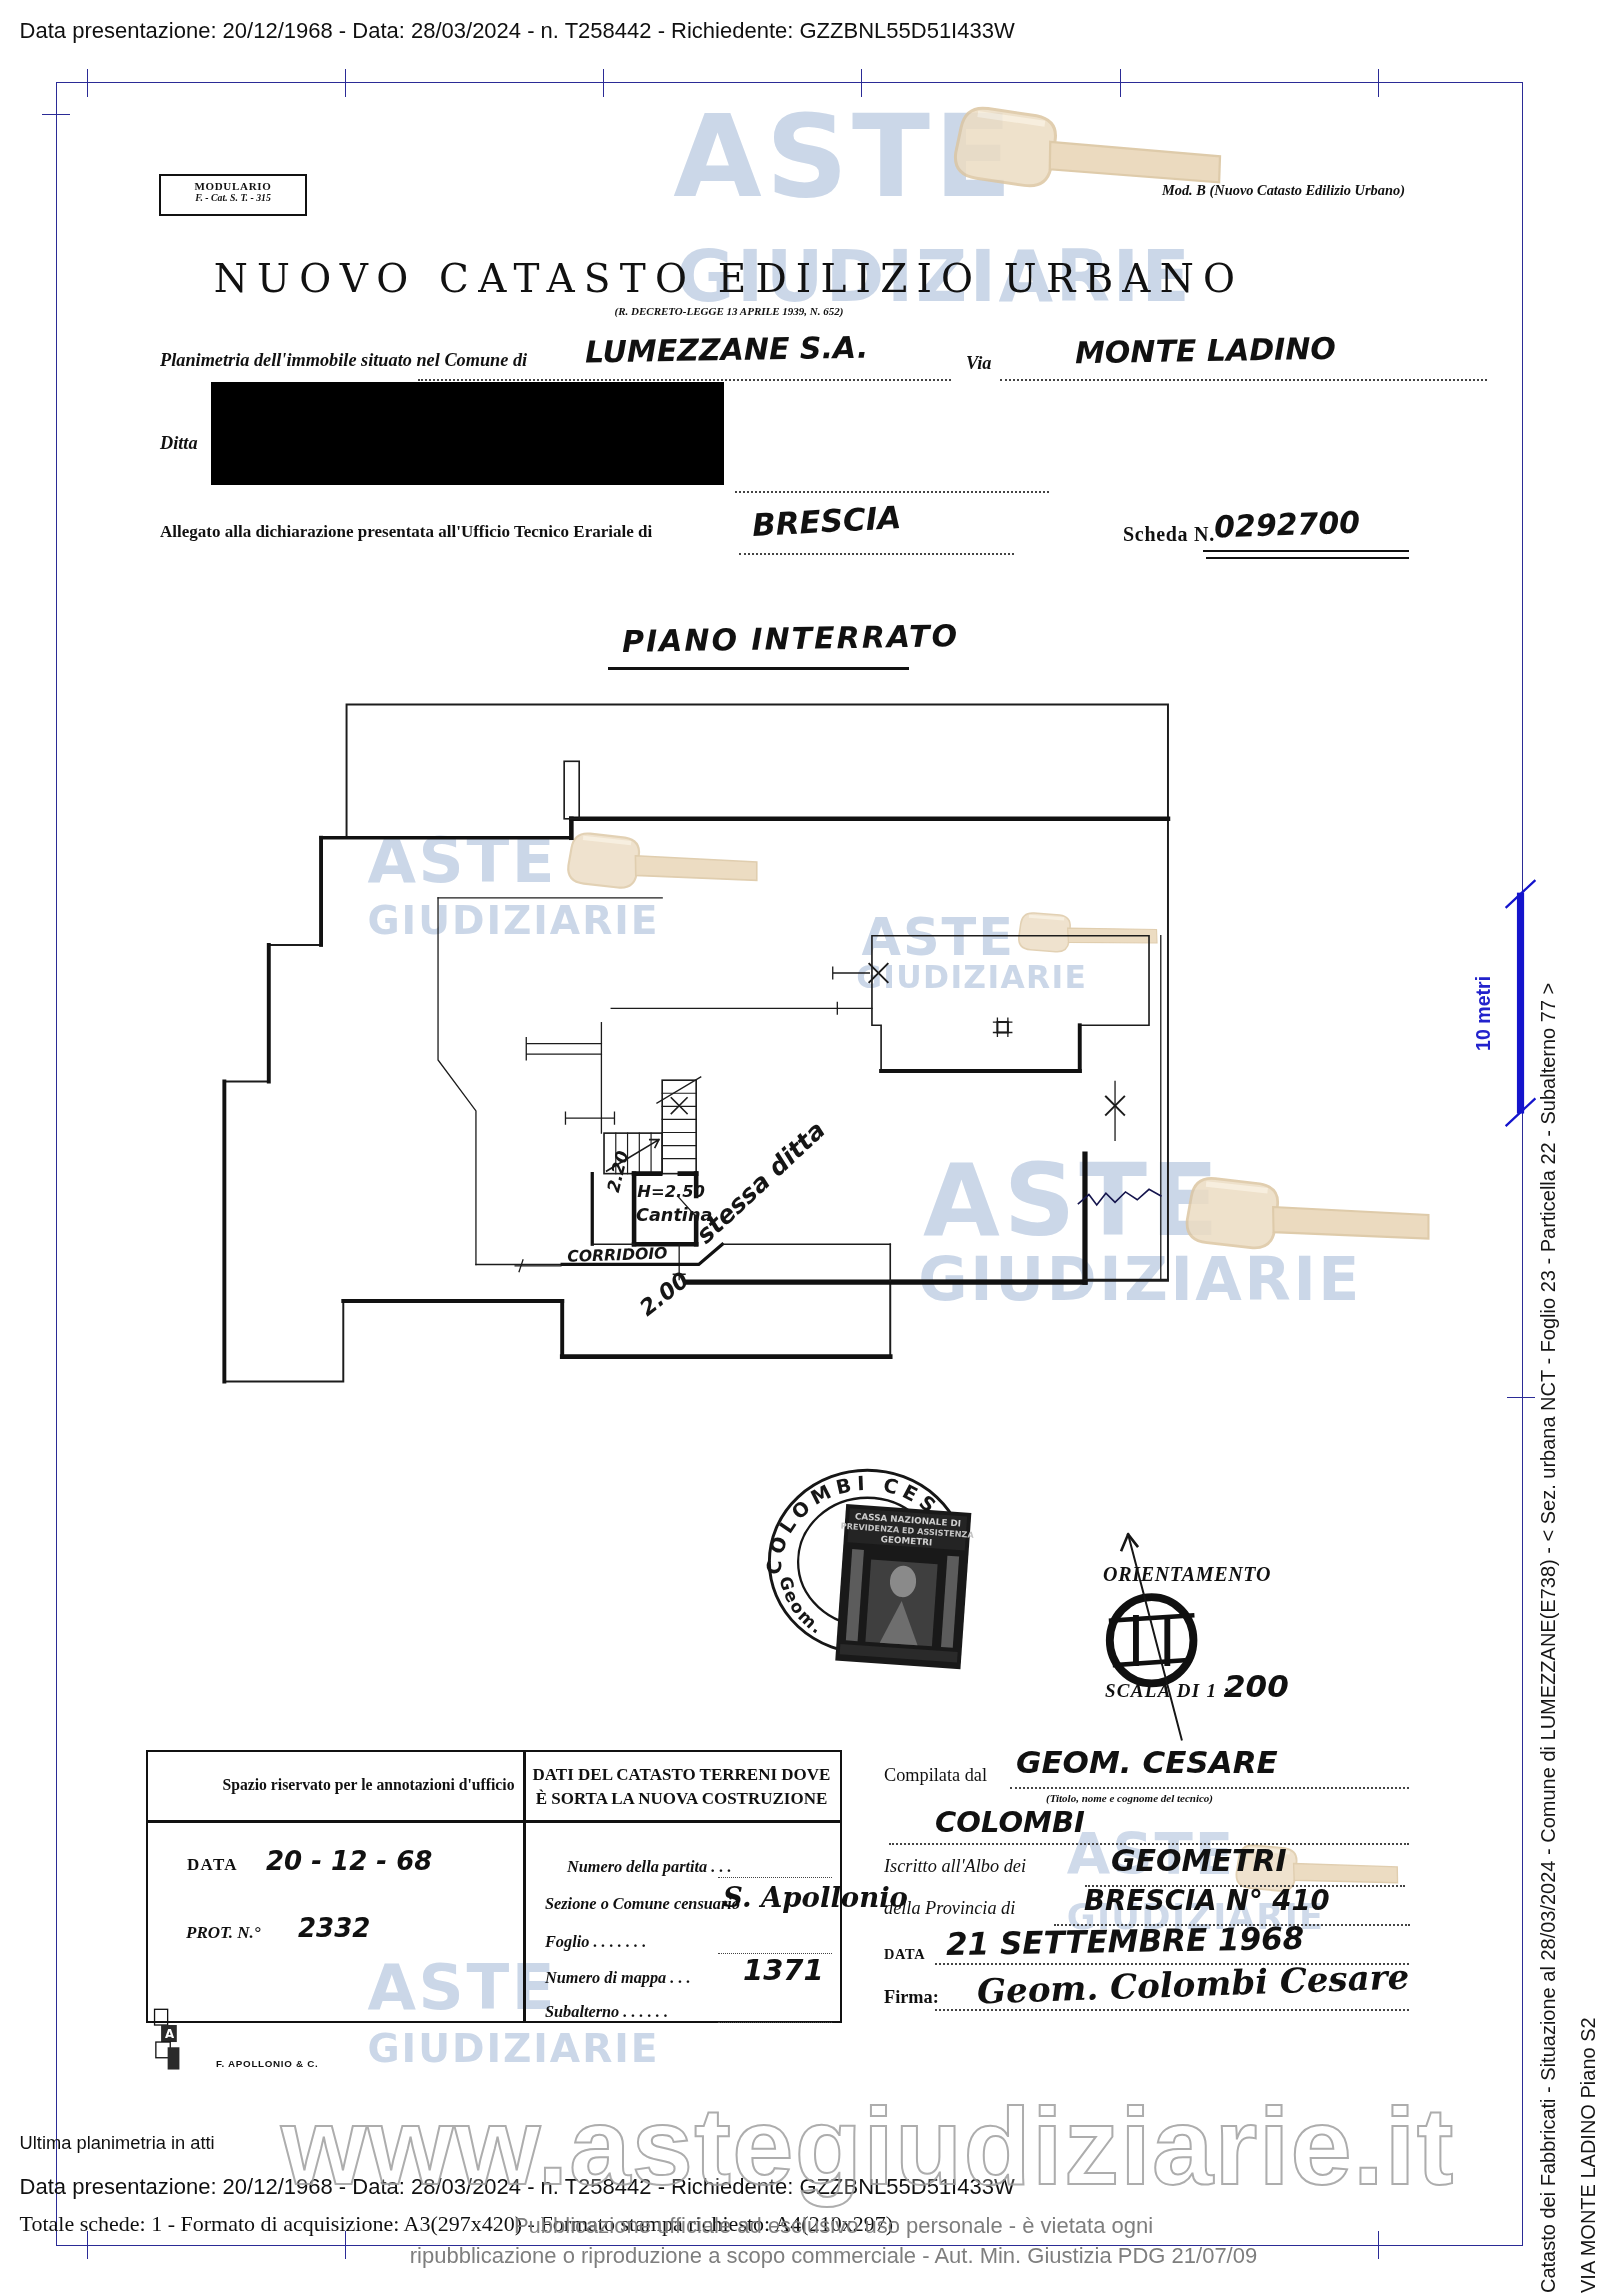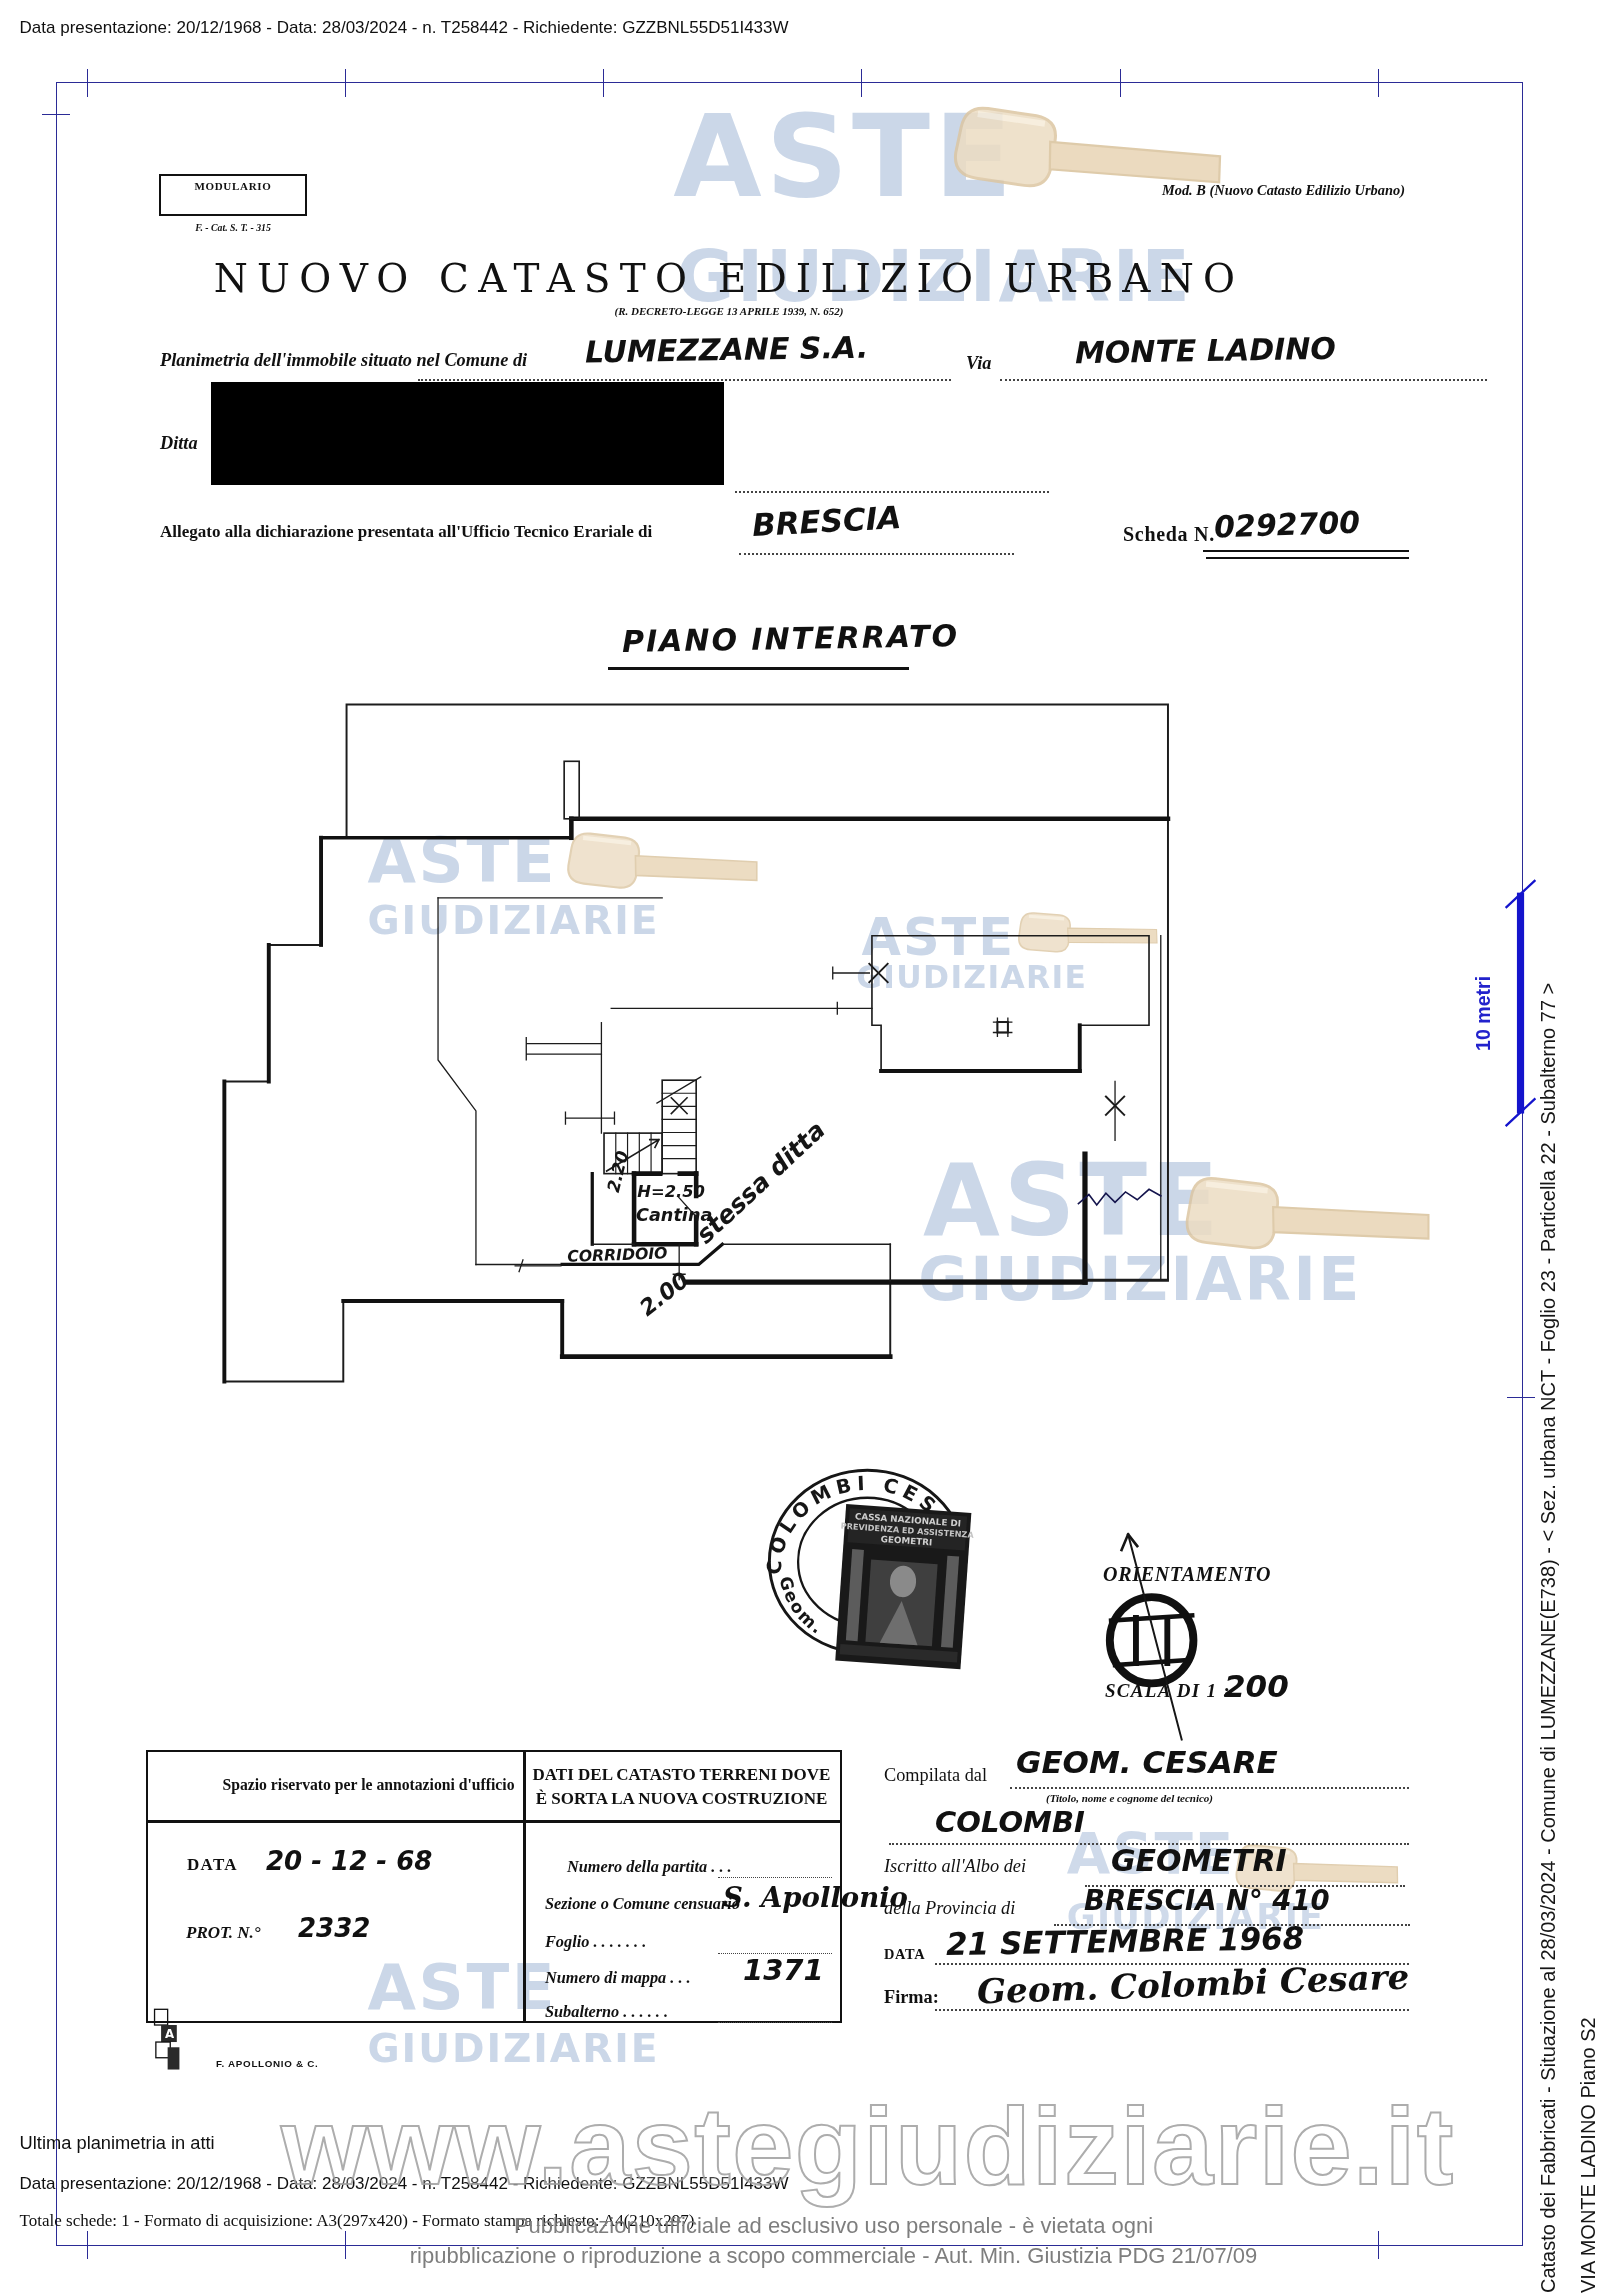--- a/index.html
+++ b/index.html
@@ -5,21 +5,21 @@
   html,body{margin:0;padding:0;background:#e8e8e8;}
   .page{position:relative;width:1623px;height:2295px;background:#ffffff;overflow:hidden;
         font-family:"Liberation Sans",sans-serif;color:#111;}
   .abs{position:absolute;}
   
   .frame{position:absolute;left:56px;top:82px;width:1465px;height:2162px;
          border:1.3px solid #2b2b96;}
   .tickv{position:absolute;width:1.3px;height:27.5px;background:#2b2b96;}
   .tickh{position:absolute;width:27.5px;height:1.3px;background:#2b2b96;}
   
-  .meta{font-size:17px;color:#101010;letter-spacing:0px;}
+  .meta{font-size:22px;color:#101010;letter-spacing:0px;}
   .serif{font-family:"Liberation Serif",serif;}
   .it{font-style:italic;}
   .b{font-weight:bold;}
   .title{font-family:"DejaVu Serif",serif;font-size:39px;letter-spacing:9.2px;white-space:nowrap;}
   .subtitle{font-family:"Liberation Serif",serif;font-style:italic;font-weight:bold;font-size:11px;}
   .hw{font-family:"DejaVu Sans",sans-serif;font-weight:700;font-style:italic;white-space:nowrap;}
   .script{font-family:"DejaVu Serif",serif;font-weight:700;font-style:italic;white-space:nowrap;}
   .dots{position:absolute;border-bottom:2px dotted #444;height:0.7px;}
   .rule{position:absolute;background:#111;}
   .vtext{position:absolute;transform-origin:0 0;transform:rotate(-90deg);white-space:nowrap;font-size:20px;color:#161616;}
@@ -198,21 +198,21 @@
   <div class="tickv" style="left:87px;top:2231px;"></div>
   <div class="tickv" style="left:345px;top:2231px;"></div>
   <div class="tickv" style="left:1378px;top:2231px;"></div>
   <div class="tickh" style="left:42px;top:114px;"></div>
   <div class="tickh" style="left:1507px;top:1397px;"></div>
 
   <div class="abs meta" style="left:19.6px;top:18.3px;z-index:3;">Data presentazione: 20/12/1968 - Data: 28/03/2024 - n. T258442 - Richiedente: GZZBNL55D51I433W</div>
 
   <div class="abs" style="left:159px;top:174px;width:144px;height:38px;border:2px solid #111;z-index:3;text-align:center;">
     <div class="serif b" style="font-size:11px;letter-spacing:0.7px;margin-top:3.9px;">MODULARIO</div>
-    <div class="serif b it" style="font-size:9.8px;margin-top:30px;">F. - Cat. S. T. - 315</div>
+    <div class="serif b it" style="font-size:9.8px;">F. - Cat. S. T. - 315</div>
   </div>
 
   <div class="abs serif b it" style="left:1111px;top:182px;width:294px;text-align:right;font-size:14.4px;z-index:3;">Mod. B (Nuovo Catasto Edilizio Urbano)</div>
 
   <div class="abs" style="left:203px;top:256px;width:1052px;text-align:center;z-index:3;">
     <div class="title">NUOVO CATASTO EDILIZIO URBANO</div>
     <div class="subtitle" style="margin-top:3.9px;">(R. DECRETO-LEGGE 13 APRILE 1939, N. 652)</div>
   </div>
 
   <div class="abs serif it b" style="left:160px;top:350px;font-size:18.3px;z-index:3;">Planimetria dell'immobile situato nel Comune di</div>

